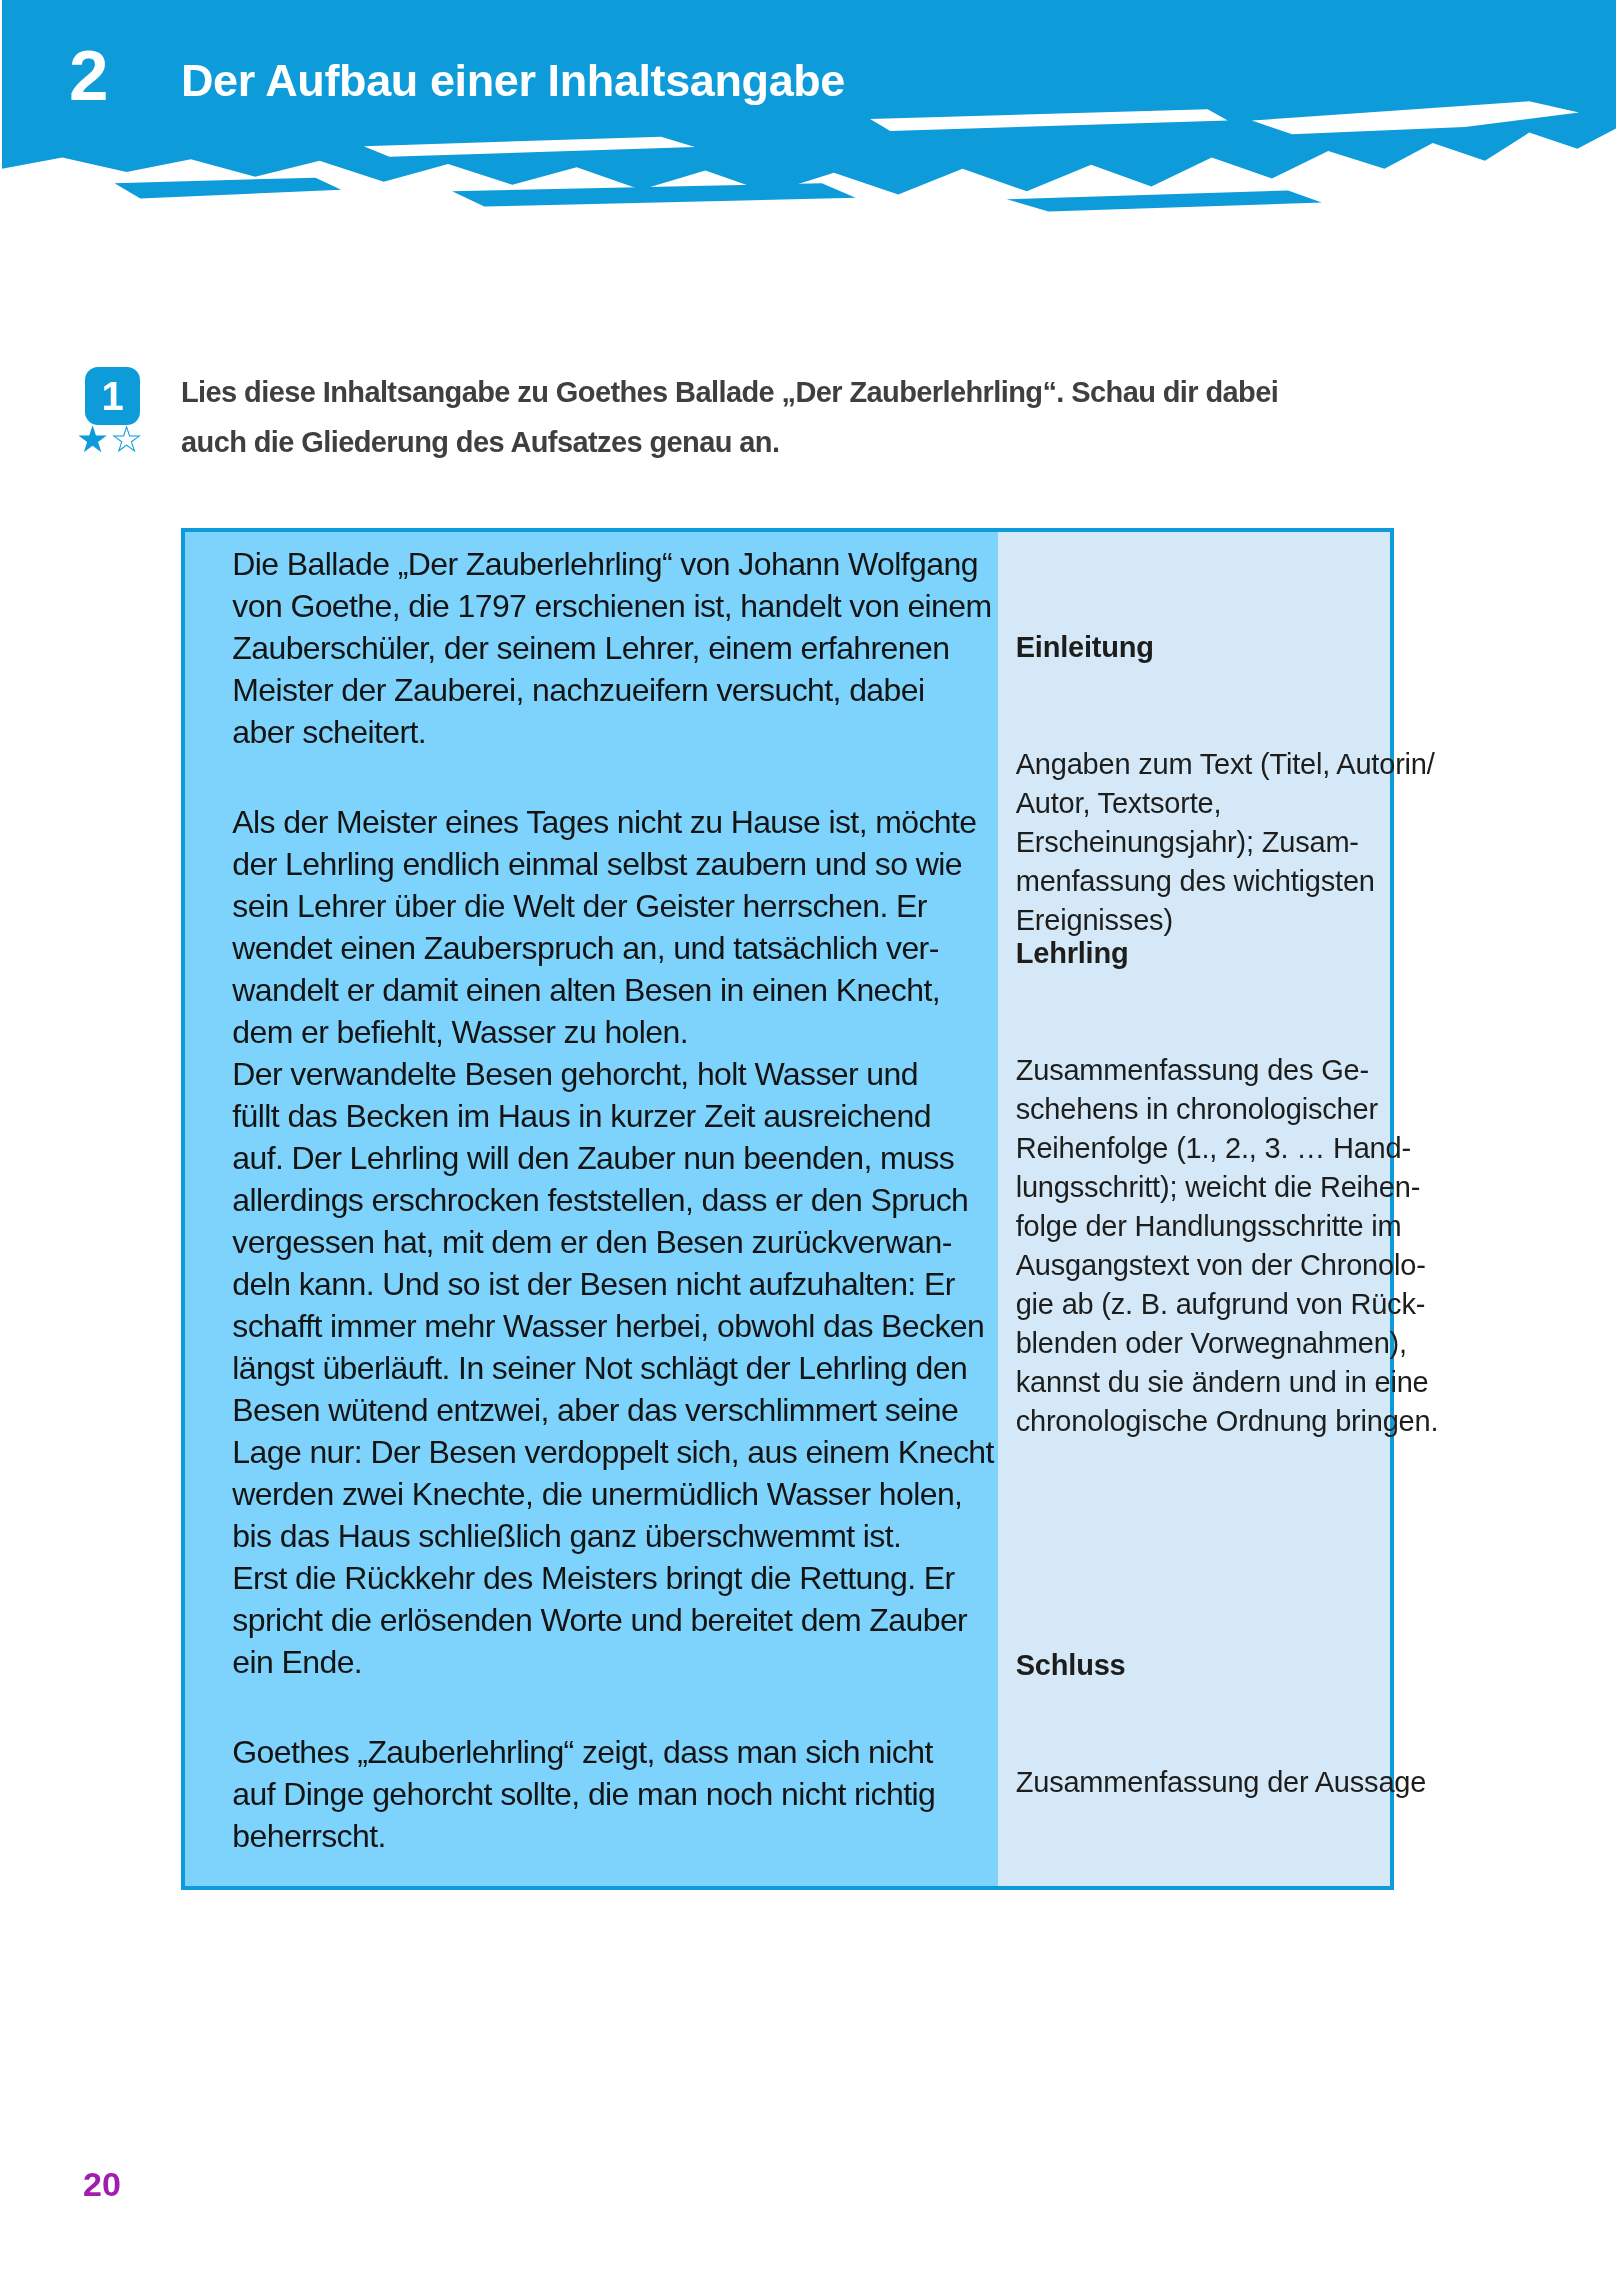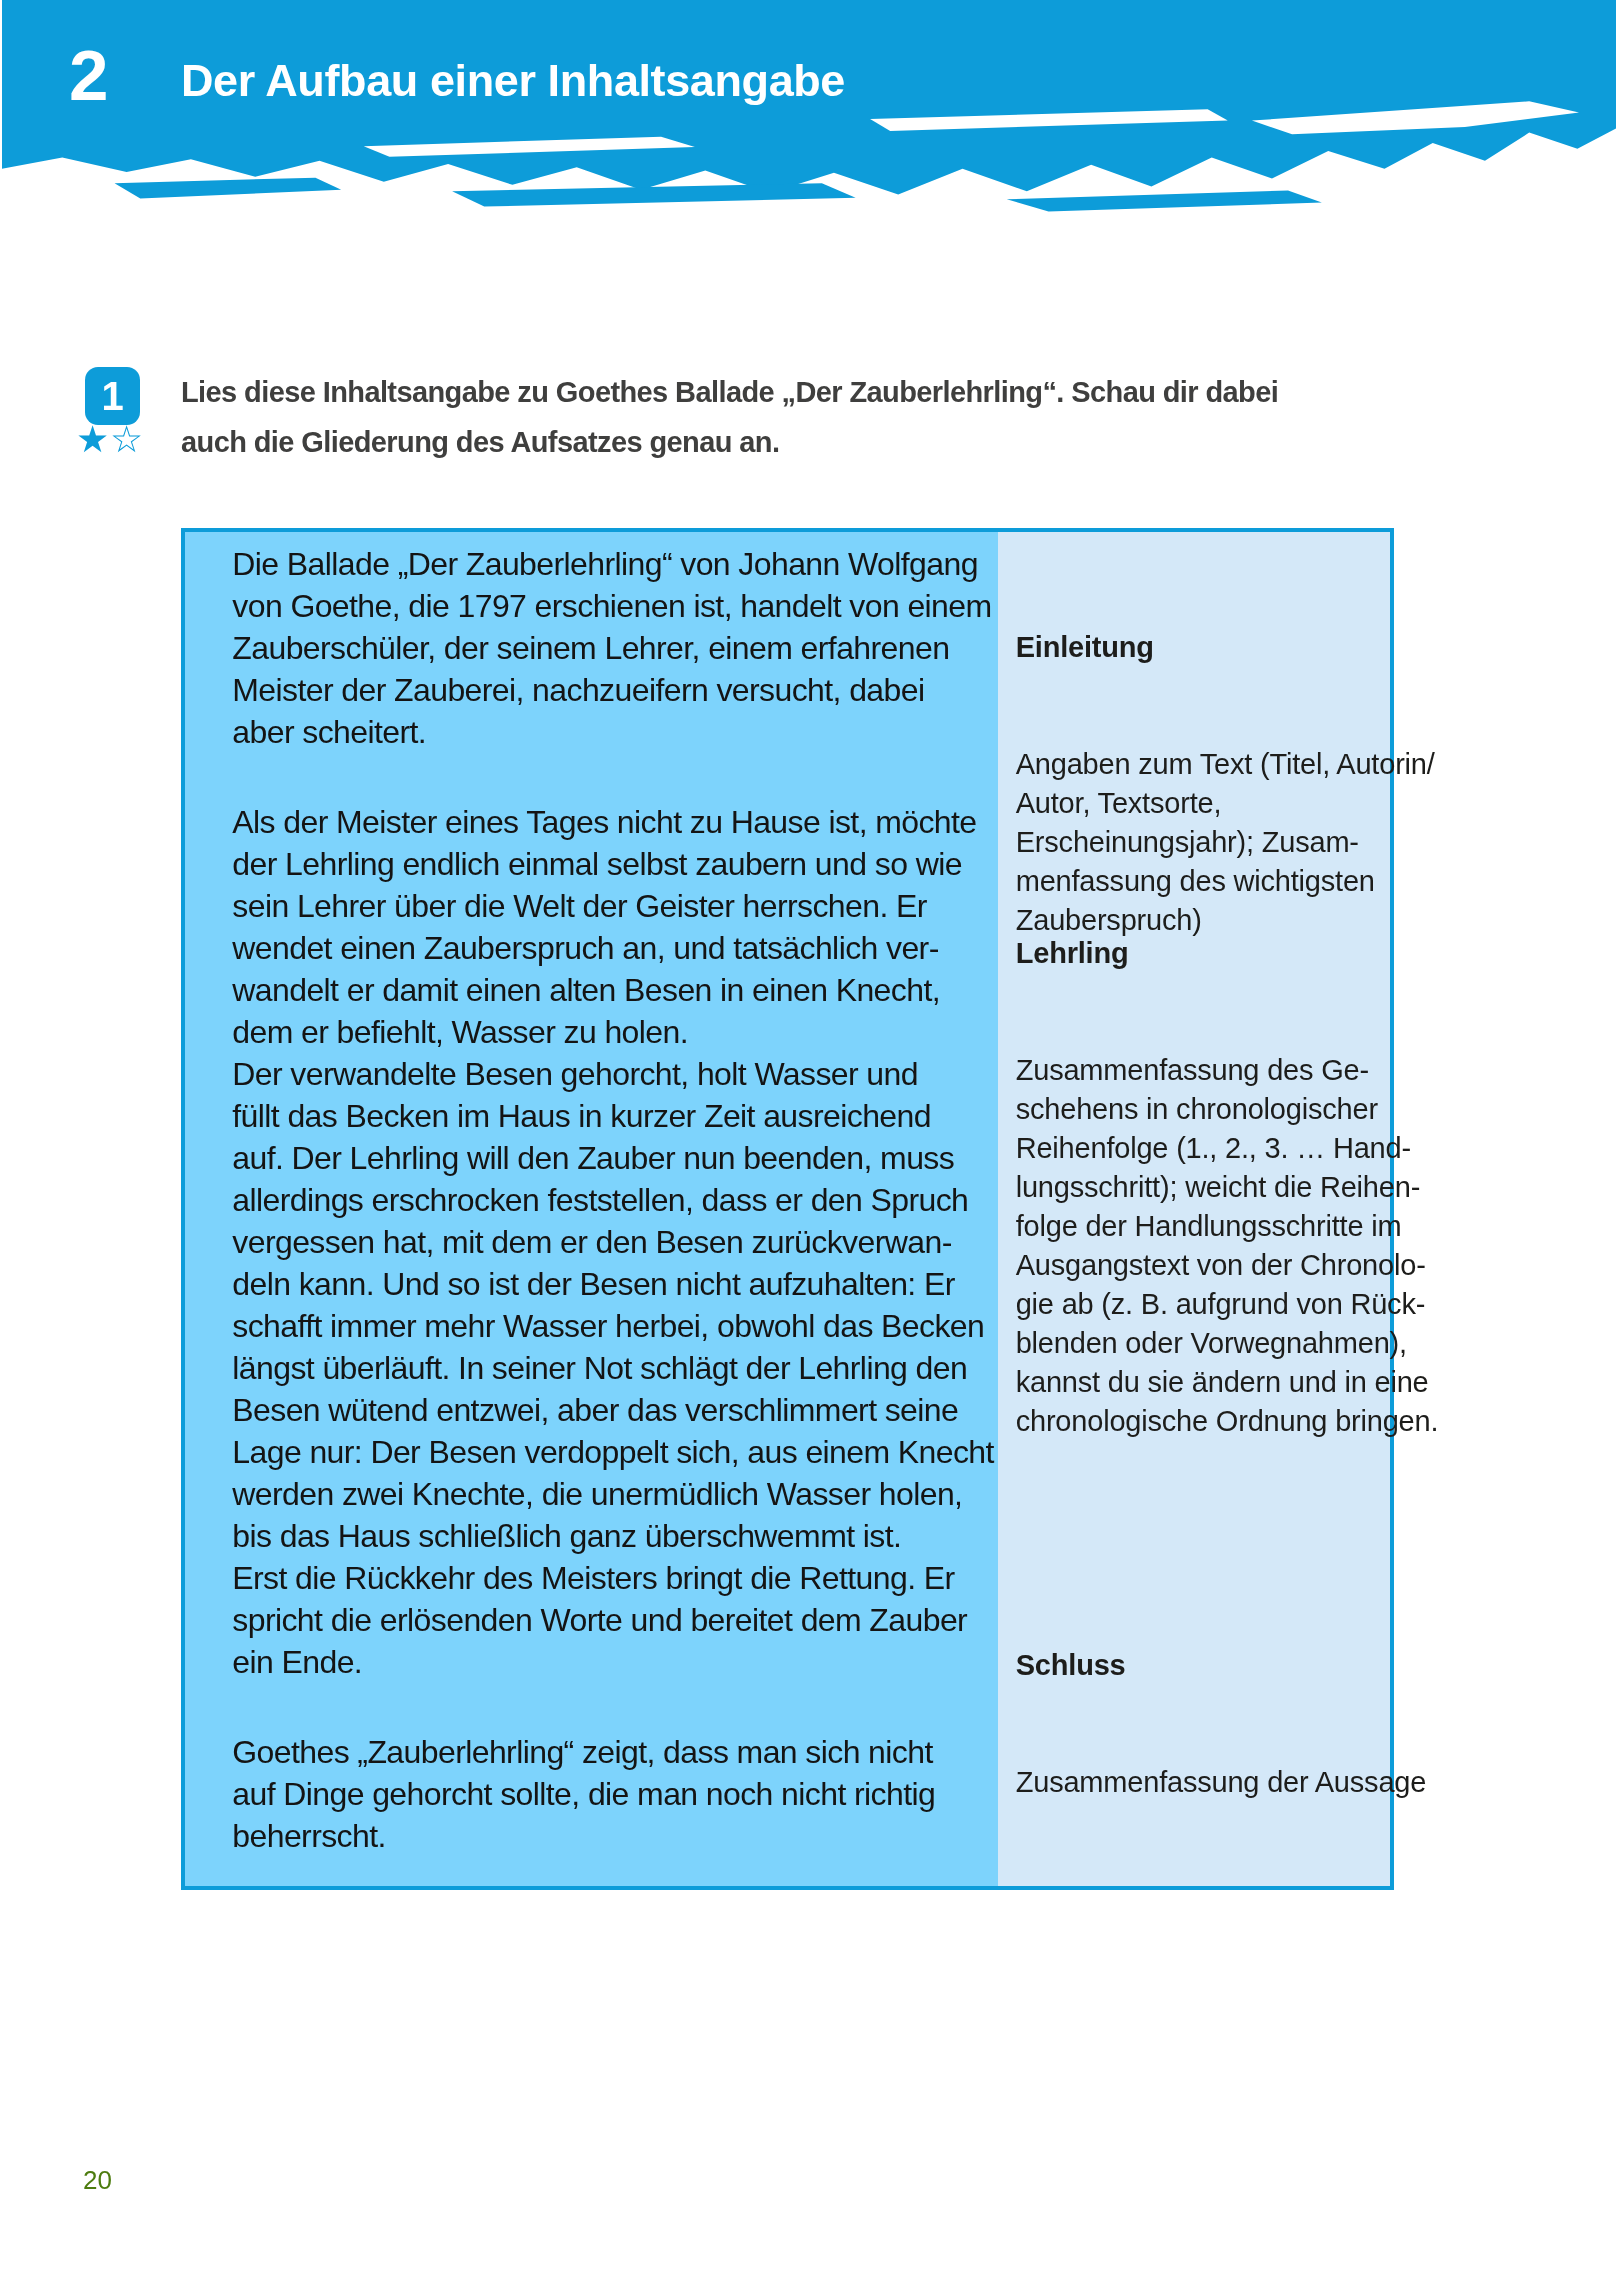--- a/index.html
+++ b/index.html
@@ -54,22 +54,22 @@
     flex:0 0 392px;background:#D4E8F8;position:relative;
     color:#1d1d1b;font-size:29px;line-height:39px;letter-spacing:-0.2px;
   }
   .side-section{position:absolute;left:17.7px;right:6.4px;white-space:pre;}
   .side-einleitung{top:17.7px;}
   .side-hauptteil{top:324px;}
   .side-schluss{bottom:6.4px;}
   .side-heading{font-weight:bold;white-space:pre;}
   
   .page-number{
-    position:absolute;left:83px;top:2167px;color:#4d7c0f;
-    font-size:26px;font-weight:normal;line-height:1;
+    position:absolute;left:83px;top:2167px;color:#a21caf;
+    font-size:34px;font-weight:bold;line-height:1;
   }
 </style>
 </head>
 <body>
 
 <div class="page">
 
   <svg class="band-svg" width="1618" height="213" viewBox="0 0 2008 265" aria-hidden="true">
     <path fill="#0D9CD9" d="M0,0 H2008 V160 L1960,185 L1900,165 L1845,200 L1780,178 L1720,210
       L1650,188 L1580,222 L1505,196 L1430,232 L1355,205 L1275,238 L1195,210 L1115,242
@@ -123,21 +123,21 @@
 auf Dinge gehorcht sollte, die man noch nicht richtig
 beherrscht.</p>
     </div>
     <div class="box-side">
       <div class="side-section side-einleitung">
         <div class="side-heading">Einleitung</div>
         <div>Angaben zum Text (Titel, Autorin/
 Autor, Textsorte,
 Erscheinungsjahr); Zusam-
 menfassung des wichtigsten
-Zauberspruch)</div>
+Ereignisses)</div>
       </div>
       <div class="side-section side-hauptteil">
         <div class="side-heading">Lehrling</div>
         <div>Zusammenfassung des Ge-
 schehens in chronologischer
 Reihenfolge (1., 2., 3. … Hand-
 lungsschritt); weicht die Reihen-
 folge der Handlungsschritte im
 Ausgangstext von der Chronolo-
 gie ab (z. B. aufgrund von Rück-

